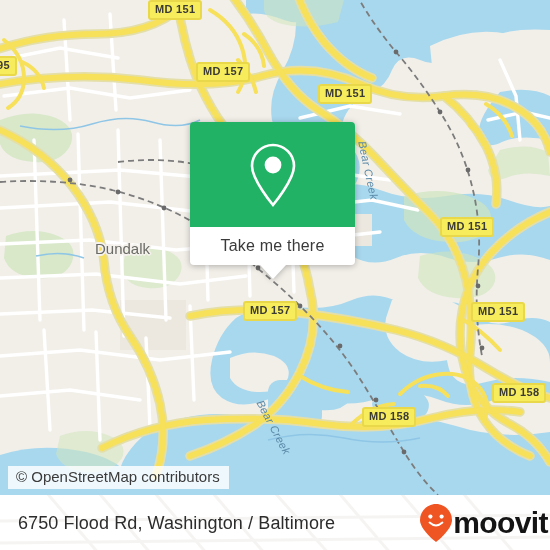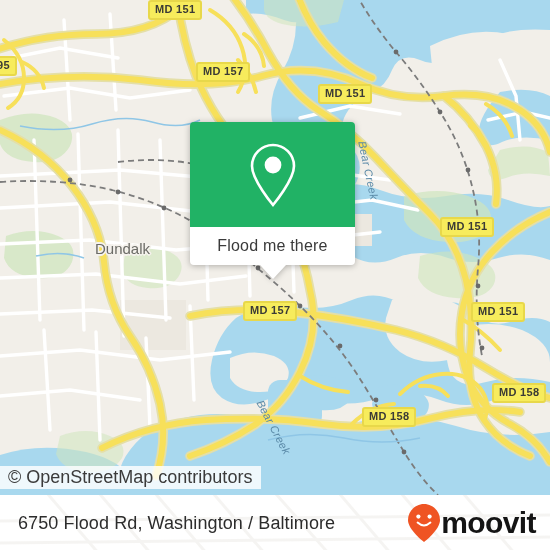--- a/index.html
+++ b/index.html
@@ -76,44 +76,44 @@
     position:absolute;left:50%;top:100%;
     transform:translateX(-50%);
     width:0;height:0;
     border-left:13px solid transparent;
     border-right:13px solid transparent;
     border-top:14px solid #fff;
   }
 
   
   #attribution{
-    position:absolute;left:0;top:466px;
+    position:absolute;left:8px;top:466px;
     background:rgba(255,255,255,.82);
     color:#3b3b3b;
-    font-size:18px;
+    font-size:15px;
     padding:4px 9px 5px 8px;
     line-height:14px;
     white-space:nowrap;
   }
 
   
   #bottombar{
     position:absolute;left:0;top:495px;width:550px;height:55px;
     background:#ffffff;
     overflow:hidden;
   }
   #bottombar .bb-ghost{
     position:absolute;left:0;top:0;width:550px;height:55px;opacity:.5;
   }
   #address{
     position:absolute;left:18px;top:50%;transform:translateY(-50%);
     font-size:18px;color:#2c2c2c;white-space:nowrap;letter-spacing:.1px;
   }
   #brand{
-    position:absolute;right:14px;top:50%;transform:translateY(-50%);
+    position:absolute;right:2px;top:50%;transform:translateY(-50%);
     display:flex;align-items:center;gap:0;text-align:center;
   }
   #brand-text{
     font-size:30px;color:#141414;font-weight:bold;letter-spacing:-.6px;
     line-height:30px;
   }
 </style>
 </head>
 <body>
 
@@ -323,21 +323,21 @@
     <div class="water-label" style="left:265px;top:398px;transform:rotate(62deg);transform-origin:0 0;">Bear Creek</div>
 
     <div id="popup">
       <div id="popup-head" style="background: rgb(33, 178, 101);">
         <svg width="52" height="66" viewBox="0 0 52 66">
           <path d="M26 3 C14.4 3 5 12.4 5 24 C5 38 26 63 26 63 C26 63 47 38 47 24 C47 12.4 37.6 3 26 3 Z" fill="none" stroke="#ffffff" stroke-width="2.6"></path>
           <circle cx="26" cy="23" r="8.4" fill="#ffffff"></circle>
         </svg>
       </div>
       <div id="popup-foot">
-        <span id="popup-label">Flood me there</span>
+        <span id="popup-label">Take me there</span>
         <span id="popup-tail"></span>
       </div>
     </div>
 
     <div id="attribution">© OpenStreetMap contributors</div>
   </div>
 
   <div id="bottombar">
     <svg class="bb-ghost" viewBox="0 0 550 55">
       <g stroke="#eceae6" stroke-width="3" fill="none">

